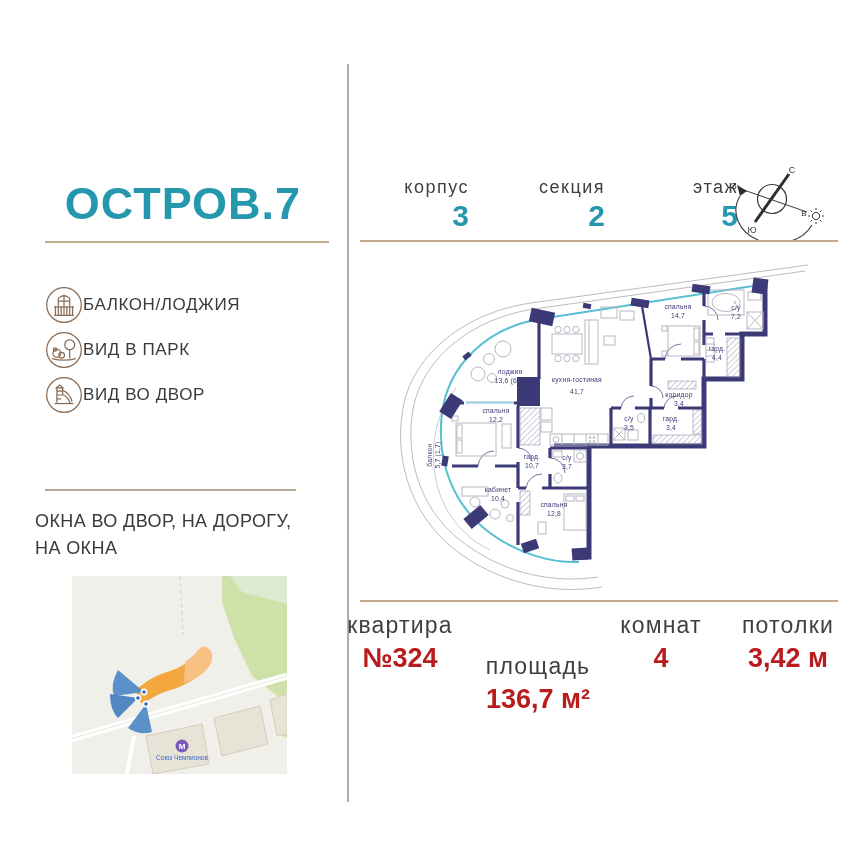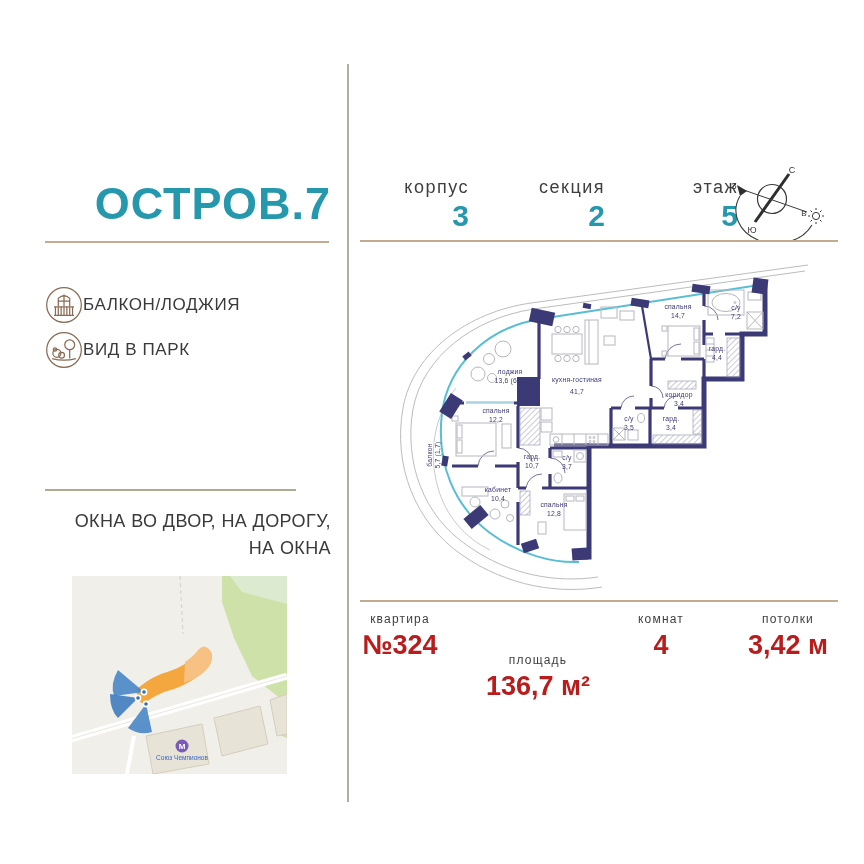--- a/index.html
+++ b/index.html
@@ -1,50 +1,50 @@
 <!DOCTYPE html>
 <html><head>
 <meta charset="utf-8">
 <style>
   html,body{margin:0;padding:0;background:#ffffff;}
   .page{position:relative;width:864px;height:864px;background:#ffffff;overflow:hidden;
         font-family:"Liberation Sans",sans-serif;color:#3c3c3c;}
   .abs{position:absolute;}
 
   
-  .logo{left:35px;top:178px;width:296px;text-align:right;
+  .logo{left:35px;top:178px;width:296px;text-align:center;
         font-size:45px;font-weight:700;letter-spacing:1px;color:#2598ae;}
   .logo-line{left:45px;top:241px;width:284px;height:2px;background:#c3ab90;}
   .features{left:45px;top:282px;width:290px;}
   .feature{display:flex;align-items:center;height:45px;}
   .fe-icon{width:38px;height:38px;flex:0 0 38px;}
   .fe-label{margin-left:0;font-size:17px;letter-spacing:.6px;color:#3a3a3a;}
   .side-line{left:45px;top:489px;width:251px;height:1.5px;background:#b2a894;}
-  .windows-note{left:35px;top:508px;width:296px;text-align:right;
+  .windows-note{left:35px;top:508px;width:296px;text-align:left;
         font-size:18px;line-height:1.5;letter-spacing:.4px;color:#3a3a3a;}
   .mapbox{left:72px;top:576px;width:215px;height:198px;}
 
   
   .vdiv{left:347px;top:64px;width:1.5px;height:738px;background:#b3aca2;}
 
   
   .hstat{top:177px;width:110px;text-align:right;}
   .hstat .lab{font-size:18px;letter-spacing:1.5px;color:#3f3f3f;}
   .hstat .val{font-size:30px;font-weight:700;color:#2598ae;margin-top:1px;}
   .h-line{left:360px;top:240px;width:478px;height:1.5px;background:#c3ab90;}
   .compassbox{left:725px;top:163px;width:104px;height:78px;}
 
   
   .planbox{left:368px;top:248px;width:472px;height:352px;}
   .plan-label{font-size:6.8px;fill:#3c3a76;letter-spacing:.2px;}
 
   
   .s-line{left:360px;top:600px;width:478px;height:1.5px;background:#c3ab90;}
   .bstat{top:612px;width:140px;text-align:center;}
-  .bstat .lab{font-size:12px;letter-spacing:1.2px;color:#3f3f3f;}
+  .bstat .lab{font-size:23px;letter-spacing:1.2px;color:#3f3f3f;}
   .bstat .val{font-size:27px;font-weight:700;color:#b91c1c;margin-top:4px;}
 
   svg text{font-family:"Liberation Sans",sans-serif;}
 </style>
 </head>
 <body>
 
 <div class="page">
 
   <div class="abs logo">ОСТРОВ.7</div>
@@ -69,20 +69,34 @@
           <circle cx="20" cy="20" r="18.2"></circle>
           <circle cx="26" cy="14.5" r="5.2"></circle>
           <path d="M26 19.7 V29"></path>
           <circle cx="12.5" cy="23.5" r="4.2"></circle>
           <circle cx="17.5" cy="25.5" r="3"></circle>
           <circle cx="10.5" cy="19.5" r="1.8"></circle>
           <path d="M7.5 29 Q20 32.5 32.5 29"></path>
         </g>
       </svg>
       <span class="fe-label">ВИД В ПАРК</span>
+    </div>
+    <div class="feature">
+      <svg class="fe-icon" viewBox="0 0 40 40">
+        <g stroke="#8a6a52" fill="none" stroke-width="1.3">
+          <circle cx="20" cy="20" r="18.2"></circle>
+          <path d="M12 12.5 H19 L15.5 9.5 L12 12.5 Z"></path>
+          <path d="M12.5 12.5 V28 M18.5 12.5 V20"></path>
+          <path d="M12.5 16 H18.5 M12.5 20 H18.5 M12.5 24 H17"></path>
+          <path d="M18.5 15 Q26 18 28.5 27"></path>
+          <path d="M18.5 19.5 Q24.5 22 26.5 28.5"></path>
+          <path d="M10 29 H30"></path>
+        </g>
+      </svg>
+      <span class="fe-label">ВИД ВО ДВОР</span>
     </div>
   </div>
 
   <div class="abs side-line"></div>
 
   <div class="abs windows-note">
     <div>ОКНА ВО ДВОР, НА ДОРОГУ,</div>
     <div>НА ОКНА</div>
   </div>
 

